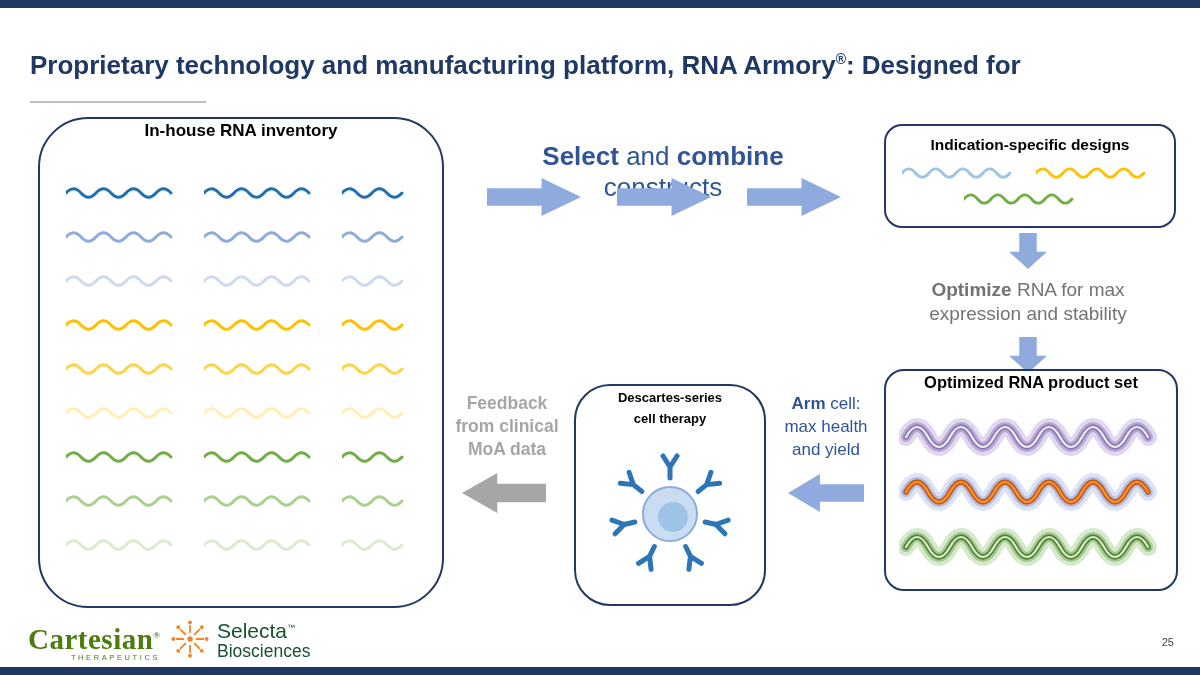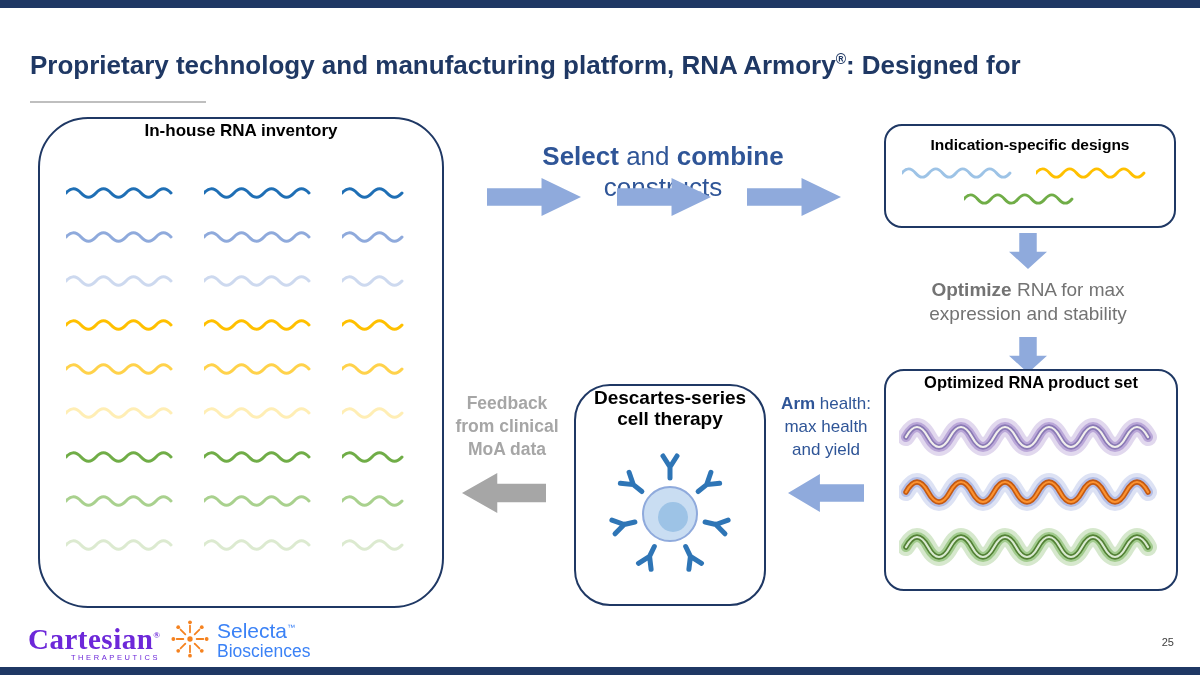--- a/index.html
+++ b/index.html
@@ -56,42 +56,42 @@
   .optimize-text{
     position:absolute;left:880px;top:278px;width:296px;text-align:center;
     font-size:19px;line-height:24px;color:#737373;
   }
 
   .product{left:884px;top:369px;width:290px;height:218px;border-radius:20px;}
   .product .box-title{font-size:16.5px;}
   .prod-waves{position:absolute;left:13px;top:42px;display:flex;flex-direction:column;gap:7px;}
 
   .therapy{left:574px;top:384px;width:188px;height:218px;border-radius:36px;}
-  .therapy .box-title{font-size:19px;line-height:21px;}
+  .therapy .box-title{font-size:13px;line-height:21px;}
   .cell-svg{position:absolute;left:9px;top:54px;}
 
   .arm-text{
     position:absolute;left:766px;top:392px;width:120px;text-align:center;
     font-size:17px;line-height:23px;color:#2f5597;
   }
   .feedback-text{
     position:absolute;left:444px;top:392px;width:126px;text-align:center;
     font-size:17.5px;line-height:23px;font-weight:bold;color:#a6a6a6;
   }
 
-  .cartesian{position:absolute;left:28px;top:620px;color:#6d28d9;}
+  .cartesian{position:absolute;left:28px;top:620px;color:#4d7c0f;}
   .cartesian .name{
     font-family:"Liberation Serif",serif;font-size:29px;line-height:30px;font-weight:bold;letter-spacing:0.5px;
   }
   .cartesian .name sup{font-size:9px;}
   .cartesian .sub{
     font-size:7.5px;letter-spacing:2.6px;text-align:right;width:132px;margin-top:-1px;
   }
   .selecta{position:absolute;left:170px;top:617px;display:flex;align-items:center;gap:7px;}
-  .selecta-text{color:#3b82f6;}
+  .selecta-text{color:#14532d;}
   .selecta-text .s-name{font-size:21px;line-height:22px;}
   .selecta-text .s-name sup{font-size:8px;}
   .selecta-text .s-sub{font-size:17.5px;line-height:19px;}
 
   .page-num{position:absolute;right:26px;top:636px;font-size:11px;color:#404040;}
 </style>
 </head>
 <body>
 
 <div class="stage">
@@ -258,21 +258,21 @@
             <path d="M 0 24 Q 11 4 22 24 T 44 24 T 66 24 T 88 24 T 110 24 T 132 24 T 154 24 T 176 24 T 198 24 T 220 24 T 242 24" fill="none" stroke="#77b35a" stroke-width="18" stroke-linecap="round" opacity="0.3"></path>
             <path d="M 0 24 Q 11 4 22 24 T 44 24 T 66 24 T 88 24 T 110 24 T 132 24 T 154 24 T 176 24 T 198 24 T 220 24 T 242 24" fill="none" stroke="#77b35a" stroke-width="10" stroke-linecap="round" opacity="0.55"></path>
             <path d="M 0 24 Q 11 4 22 24 T 44 24 T 66 24 T 88 24 T 110 24 T 132 24 T 154 24 T 176 24 T 198 24 T 220 24 T 242 24" fill="none" stroke="#538135" stroke-width="5.5" stroke-linecap="round" opacity="1"></path>
             <path d="M 0 24 Q 11 4 22 24 T 44 24 T 66 24 T 88 24 T 110 24 T 132 24 T 154 24 T 176 24 T 198 24 T 220 24 T 242 24" fill="none" stroke="#e2efda" stroke-width="2.2" stroke-linecap="round" opacity="0.95"></path>
           </g>
         </svg>
       </div>
   </section>
 
   <div class="arm-text">
-    <div><b>Arm</b><span> health:</span></div>
+    <div><b>Arm</b><span> cell:</span></div>
     <div>max health</div>
     <div>and yield</div>
   </div>
   <div class="arr-left arm-arrow"></div>
 
   <section class="box therapy">
     <h2 class="box-title"><span>Descartes-series</span><br><span>cell therapy</span></h2>
     <svg class="cell-svg" width="170" height="142" viewBox="0 0 170 142">
       <defs>
         <g id="ab">

